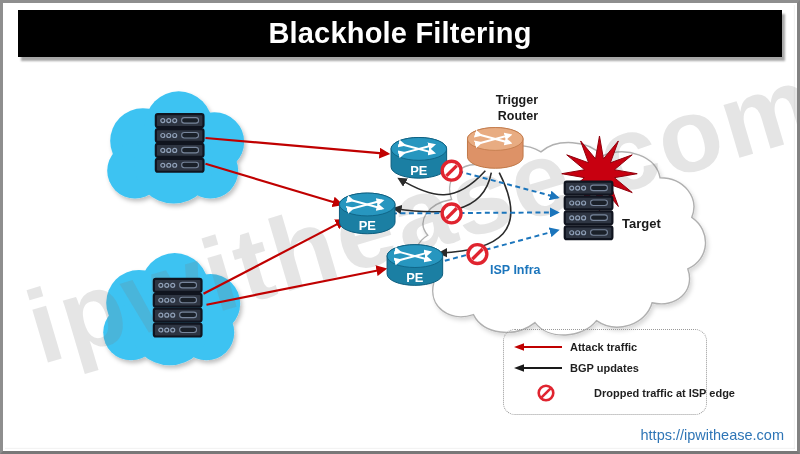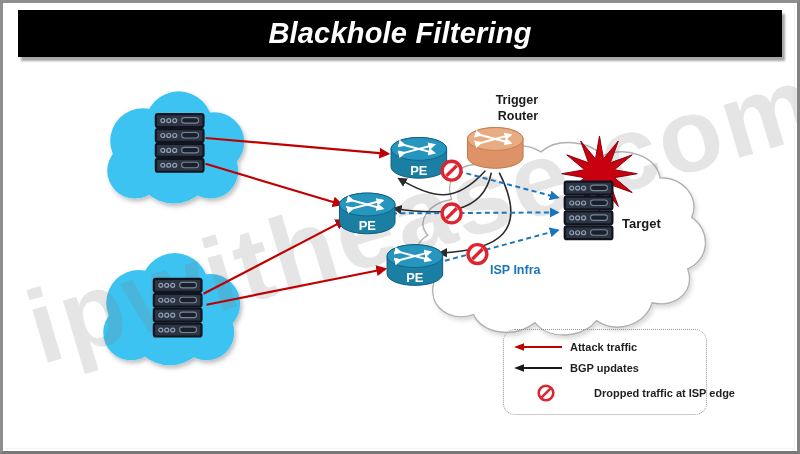--- a/index.html
+++ b/index.html
@@ -10,21 +10,20 @@
     border-bottom-color:#787878;border-right-color:#828282;
     box-shadow:inset 0 0 0 2px #ffffff, inset -2px -2px 2px rgba(0,0,0,.18);
     font-family:"Liberation Sans",sans-serif;
   }
   .title-banner{
     position:absolute;left:15px;right:15px;top:7px;height:47px;
     background:#000;color:#fff;display:flex;align-items:center;justify-content:center;
     font-size:29px;font-weight:bold;letter-spacing:.2px;
     box-shadow:3px 4px 2px rgba(0,0,0,.35);
     z-index:4;
-    font-style:italic;
   }
   .layer{position:absolute;inset:0;}
   .bg{z-index:1;}
   .watermark{
     position:absolute;left:28px;top:268px;z-index:2;
     font-size:104px;font-weight:bold;color:rgba(125,125,125,.20);
     white-space:nowrap;letter-spacing:3px;
     transform:rotate(-16.5deg);transform-origin:0 50%;
     pointer-events:none;
   }
@@ -242,14 +241,15 @@
       <span class="legend-icon" style="padding-left:24px;">
         <svg width="20" height="20" viewBox="0 0 20 20">
             <circle cx="10" cy="10" r="7.3" fill="#fff" stroke="#E0242F" stroke-width="2.6"></circle>
             <line x1="5.6" y1="14.4" x2="14.4" y2="5.6" stroke="#E0242F" stroke-width="2.6"></line>
           </svg>
       </span>
       <span class="legend-label">Dropped traffic at ISP edge</span>
     </div>
   </div>
 
+  <div class="site-url">https://ipwithease.com</div>
 
 </div>
 
 </body></html>

